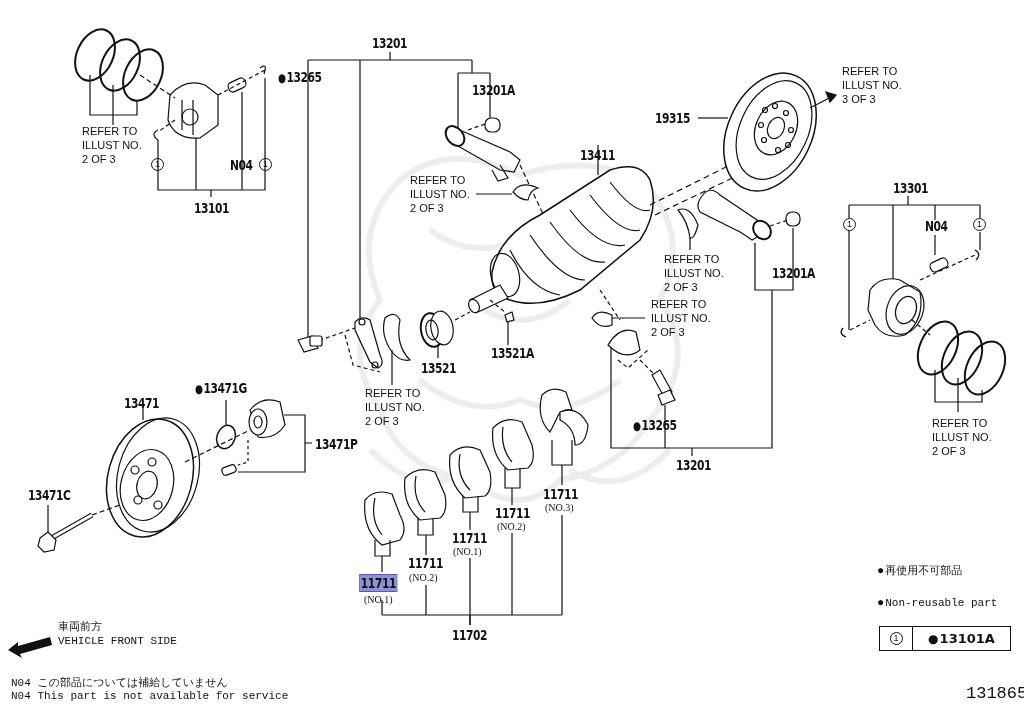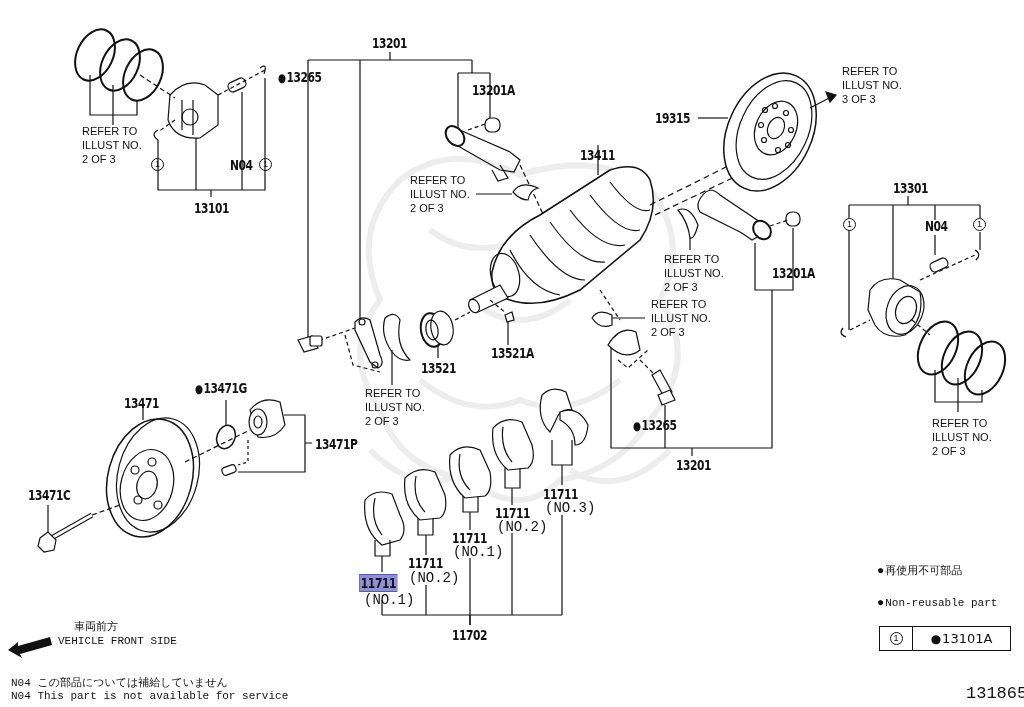--- a/index.html
+++ b/index.html
@@ -1,27 +1,27 @@
 <!DOCTYPE html>
 <html><head>
 <meta charset="utf-8">
 <style>
   html, body { margin:0; padding:0; background:#ffffff; }
   body { width:1024px; height:707px; position:relative; overflow:hidden; font-family:"Liberation Sans", sans-serif; color:#111; }
   #diagram { position:absolute; left:0; top:0; width:1024px; height:707px; }
   .pn { position:absolute; font-family:"DejaVu Sans Condensed","DejaVu Sans", sans-serif; font-weight:bold; font-size:14px; letter-spacing:-0.5px; color:#111; white-space:nowrap; line-height:16px; transform:scaleX(0.85); transform-origin:left center; }
   .pn.click { cursor:pointer; }
   .ref { position:absolute; font-family:"Liberation Sans", sans-serif; font-size:11px; line-height:14px; color:#111; white-space:pre; }
-  .sub { position:absolute; font-family:Liberation Mono, monospace; font-size:14px; line-height:12px; color:#111; white-space:nowrap; }
+  .sub { position:absolute; font-family:Liberation Serif, serif; font-size:10px; line-height:12px; color:#111; white-space:nowrap; }
   .dot::before { content:"●"; font-size:12px; margin-right:1px; }
   .highlight { background:#8f91d6; outline:1px solid #5659b5; padding:0 1px; }
   .note { position:absolute; font-family:Liberation Mono, monospace; font-size:11px; line-height:13px; color:#111; white-space:nowrap; }
   .legend-box { position:absolute; left:879px; top:626px; width:130px; height:23px; border:1px solid #111; display:flex; align-items:stretch; }
   .legend-box .cell1 { width:32px; border-right:1px solid #111; display:flex; align-items:center; justify-content:center; }
-  .legend-box .cell2 { flex:1; display:flex; align-items:center; justify-content:center; font-family:"DejaVu Sans", sans-serif; font-weight:normal; font-size:13px; }
+  .legend-box .cell2 { flex:1; display:flex; align-items:center; justify-content:center; font-family:"DejaVu Sans", sans-serif; font-weight:bold; font-size:13px; }
   .circ { display:inline-flex; width:13px; height:13px; border:1.3px solid #111; border-radius:50%; align-items:center; justify-content:center; font-size:9px; font-family:"Liberation Sans", sans-serif; line-height:1; box-sizing:border-box; }
   .circ-abs { position:absolute; }
 </style>
 </head>
 <body>
 
 <svg id="diagram" viewBox="0 0 1024 707" xmlns="http://www.w3.org/2000/svg">
 
   <g fill="none" stroke="#ececec" stroke-width="6" opacity="0.9">
     <path d="M400 180 Q450 140 520 175 Q600 150 650 190 Q690 240 660 300 Q700 360 650 420 Q620 470 560 480 Q520 520 470 480 Q400 470 380 410 Q340 350 380 300 Q350 230 400 180 Z"></path>
@@ -313,21 +313,21 @@
 <span class="sub" style="left:453px;top:546px;">(NO.1)</span>
 
 <span class="pn click" style="left:495px;top:505px;">11711</span>
 <span class="sub" style="left:497px;top:521px;">(NO.2)</span>
 
 <span class="pn click" style="left:543px;top:486px;">11711</span>
 <span class="sub" style="left:545px;top:502px;">(NO.3)</span>
 
 <span class="pn click" style="left:452px;top:627px;">11702</span>
 
-<span class="note" style="left:74px;top:621px;">車両前方</span>
+<span class="note" style="left:58px;top:621px;">車両前方</span>
 <span class="note" style="left:58px;top:635px;">VEHICLE FRONT SIDE</span>
 
 <span class="note" style="left:11px;top:677px;">N04  この部品については補給していません</span>
 <span class="note" style="left:11px;top:690px;">N04  This part is not available for service</span>
 
 <span class="note dot" style="left:877px;top:565px;">再使用不可部品</span>
 <span class="note dot" style="left:877px;top:597px;">Non-reusable part</span>
 
 <div class="legend-box">
   <div class="cell1">

